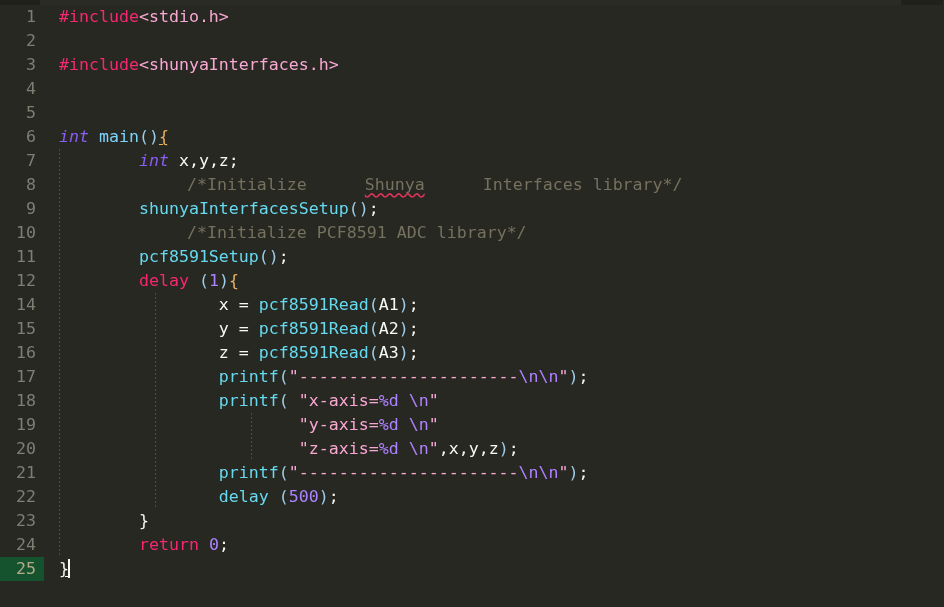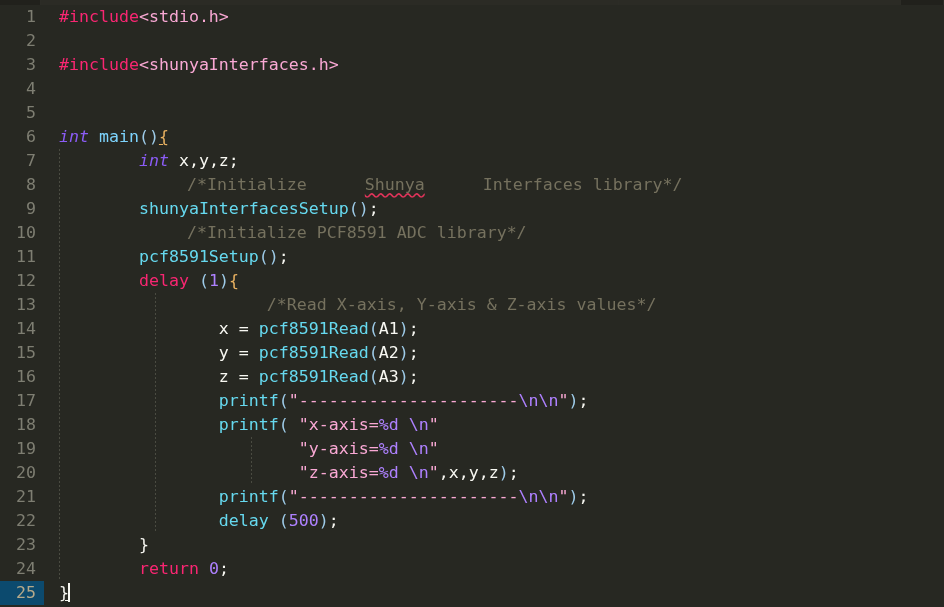--- a/index.html
+++ b/index.html
@@ -47,21 +47,21 @@
 
   .line {
     position: relative;
     height: 24px;
     line-height: 24px;
     white-space: pre;
     font-size: 16.6px;
     letter-spacing: 0px;
   }
   .line.current .gutter {
-    background: #0c4a6e;
+    background: #14532d;
     color: #b5a98a;
   }
   .line.current .content {
     background: transparent;
   }
 
   .gutter {
     position: absolute;
     left: 0;
     top: 0;
@@ -150,21 +150,20 @@
       <div class="line"><div class="gutter">3</div><div class="content"><span class="t-pre">#include</span><span class="t-str">&lt;shunyaInterfaces.h&gt;</span></div></div>
       <div class="line"><div class="gutter">4</div></div>
       <div class="line"><div class="gutter">5</div><div class="content"></div></div>
       <div class="line"><div class="gutter">6</div><div class="content"><span class="t-type">int</span><span class="t-plain"> </span><span class="t-fn">main</span><span class="t-paren">()</span><span class="t-brace-m">{</span></div></div>
       <div class="line"><div class="gutter">7</div><div class="guide" style="left: 59px;"></div><div class="content"><span class="t-plain">        </span><span class="t-type">int</span><span class="t-plain"> x,y,z;</span></div></div>
       <div class="line"><div class="gutter">8</div><div class="guide" style="left: 59px;"></div><div class="content"><span class="t-plain">        </span><span class="t-cmt">/*Initialize </span><span class="t-cmt squiggle">Shunya</span><span class="t-cmt"> Interfaces library*/</span></div></div>
       <div class="line"><div class="gutter">9</div><div class="guide" style="left: 59px;"></div><div class="content"><span class="t-plain">        </span><span class="t-call">shunyaInterfacesSetup</span><span class="t-paren">()</span><span class="t-plain">;</span></div></div>
       <div class="line"><div class="gutter">10</div><div class="guide" style="left: 59px;"></div><div class="content"><span class="t-plain">        </span><span class="t-cmt">/*Initialize PCF8591 ADC library*/</span></div></div>
       <div class="line"><div class="gutter">11</div><div class="guide" style="left: 59px;"></div><div class="content"><span class="t-plain">        </span><span class="t-call">pcf8591Setup</span><span class="t-paren">()</span><span class="t-plain">;</span></div></div>
       <div class="line"><div class="gutter">12</div><div class="guide" style="left: 59px;"></div><div class="content"><span class="t-plain">        </span><span class="t-kw">delay</span><span class="t-plain"> </span><span class="t-paren">(</span><span class="t-num">1</span><span class="t-paren">)</span><span class="t-brace">{</span></div></div>
-      <div class="line"><div class="gutter">13</div><div class="guide" style="left: 59px;"></div><div class="guide" style="left: 155px;"></div><div class="content"><span class="t-plain">                </span><span class="t-cmt">/*Read X-axis, Y-axis &amp; Z-axis values*/</span></div></div>
       <div class="line"><div class="gutter">14</div><div class="guide" style="left: 59px;"></div><div class="guide" style="left: 155px;"></div><div class="content"><span class="t-plain">                x = </span><span class="t-call">pcf8591Read</span><span class="t-paren">(</span><span class="t-plain">A1</span><span class="t-paren">)</span><span class="t-plain">;</span></div></div>
       <div class="line"><div class="gutter">15</div><div class="guide" style="left: 59px;"></div><div class="guide" style="left: 155px;"></div><div class="content"><span class="t-plain">                y = </span><span class="t-call">pcf8591Read</span><span class="t-paren">(</span><span class="t-plain">A2</span><span class="t-paren">)</span><span class="t-plain">;</span></div></div>
       <div class="line"><div class="gutter">16</div><div class="guide" style="left: 59px;"></div><div class="guide" style="left: 155px;"></div><div class="content"><span class="t-plain">                z = </span><span class="t-call">pcf8591Read</span><span class="t-paren">(</span><span class="t-plain">A3</span><span class="t-paren">)</span><span class="t-plain">;</span></div></div>
       <div class="line"><div class="gutter">17</div><div class="guide" style="left: 59px;"></div><div class="guide" style="left: 155px;"></div><div class="content"><span class="t-plain">                </span><span class="t-call">printf</span><span class="t-paren">(</span><span class="t-str">"----------------------</span><span class="t-esc">\n\n</span><span class="t-str">"</span><span class="t-paren">)</span><span class="t-plain">;</span></div></div>
       <div class="line"><div class="gutter">18</div><div class="guide" style="left: 59px;"></div><div class="guide" style="left: 155px;"></div><div class="content"><span class="t-plain">                </span><span class="t-call">printf</span><span class="t-paren">(</span><span class="t-plain"> </span><span class="t-str">"x-axis=</span><span class="t-esc">%d</span><span class="t-str"> </span><span class="t-esc">\n</span><span class="t-str">"</span></div></div>
       <div class="line"><div class="gutter">19</div><div class="guide" style="left: 59px;"></div><div class="guide" style="left: 155px;"></div><div class="guide" style="left: 251px;"></div><div class="content"><span class="t-plain">                        </span><span class="t-str">"y-axis=</span><span class="t-esc">%d</span><span class="t-str"> </span><span class="t-esc">\n</span><span class="t-str">"</span></div></div>
       <div class="line"><div class="gutter">20</div><div class="guide" style="left: 59px;"></div><div class="guide" style="left: 155px;"></div><div class="guide" style="left: 251px;"></div><div class="content"><span class="t-plain">                        </span><span class="t-str">"z-axis=</span><span class="t-esc">%d</span><span class="t-str"> </span><span class="t-esc">\n</span><span class="t-str">"</span><span class="t-plain">,x,y,z</span><span class="t-paren">)</span><span class="t-plain">;</span></div></div>
       <div class="line"><div class="gutter">21</div><div class="guide" style="left: 59px;"></div><div class="guide" style="left: 155px;"></div><div class="content"><span class="t-plain">                </span><span class="t-call">printf</span><span class="t-paren">(</span><span class="t-str">"----------------------</span><span class="t-esc">\n\n</span><span class="t-str">"</span><span class="t-paren">)</span><span class="t-plain">;</span></div></div>
       <div class="line"><div class="gutter">22</div><div class="guide" style="left: 59px;"></div><div class="guide" style="left: 155px;"></div><div class="content"><span class="t-plain">                </span><span class="t-call">delay</span><span class="t-plain"> </span><span class="t-paren">(</span><span class="t-num">500</span><span class="t-paren">)</span><span class="t-plain">;</span></div></div>
       <div class="line"><div class="gutter">23</div><div class="guide" style="left: 59px;"></div><div class="content"><span class="t-plain">        </span><span class="t-plain">}</span></div></div>

